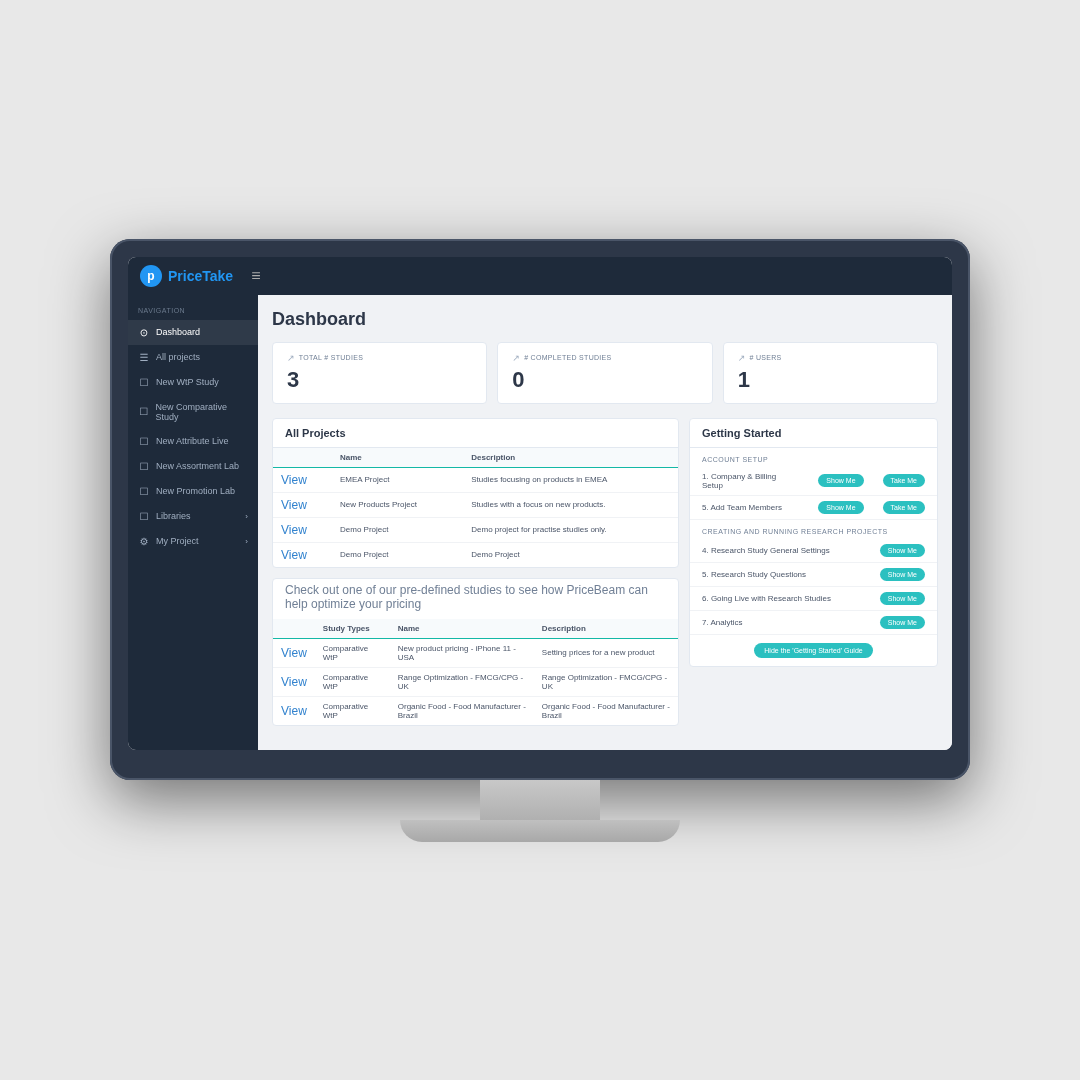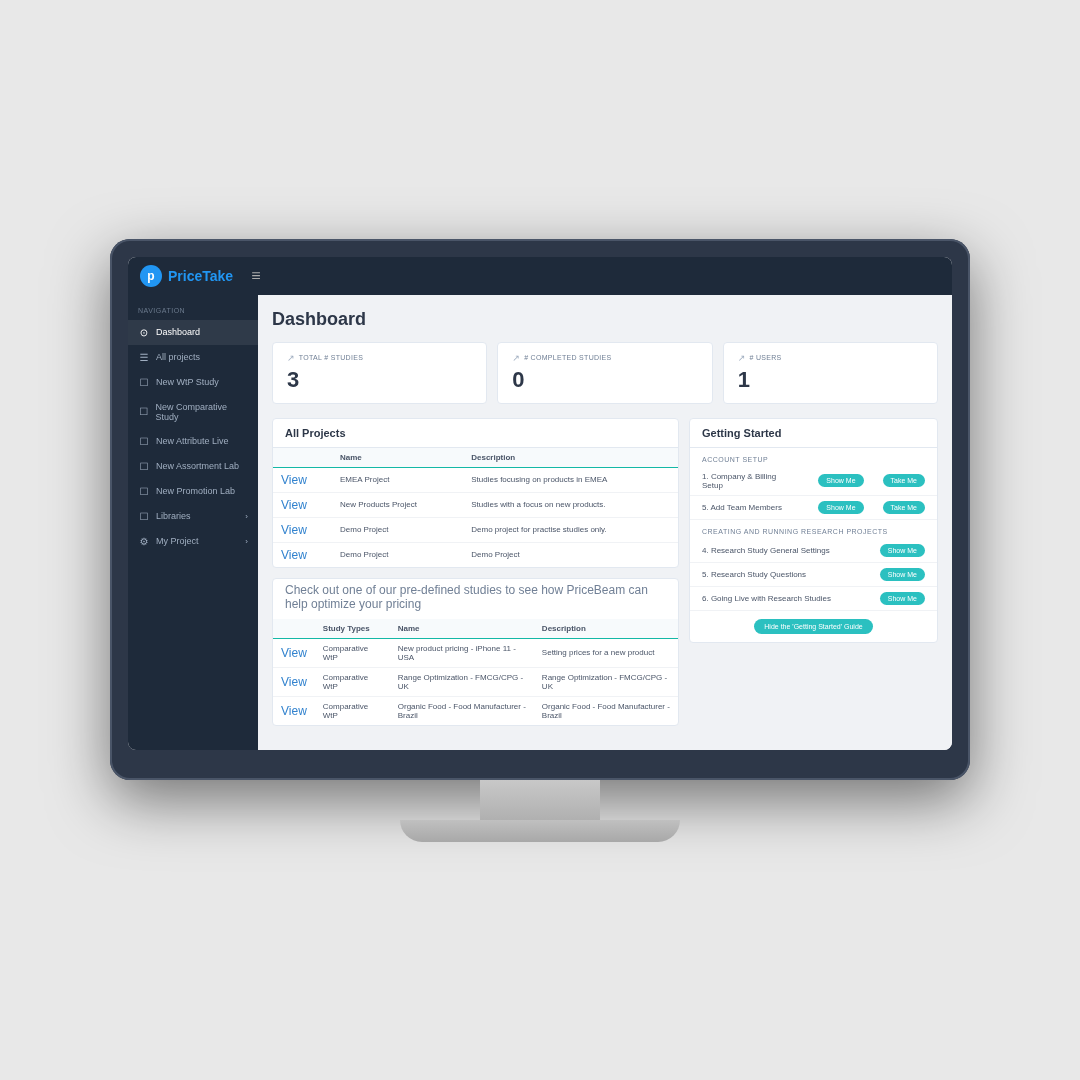--- a/index.html
+++ b/index.html
@@ -500,20 +500,24 @@
                   <button class="gs-btn">Show Me</button>
                 </div>
                 <div class="gs-item">
                   <span class="gs-item-label">5. Research Study Questions</span>
                   <button class="gs-btn">Show Me</button>
                 </div>
                 <div class="gs-item">
                   <span class="gs-item-label">6. Going Live with Research Studies</span>
                   <button class="gs-btn">Show Me</button>
                 </div>
+                <div class="gs-item">
+                  <span class="gs-item-label">7. Analytics</span>
+                  <button class="gs-btn">Show Me</button>
+                </div>
 
                 <button class="hide-guide-btn">Hide the 'Getting Started' Guide</button>
               </div>
             </div>
 
           </div>
         </div>
 
       </div>
     </div>

